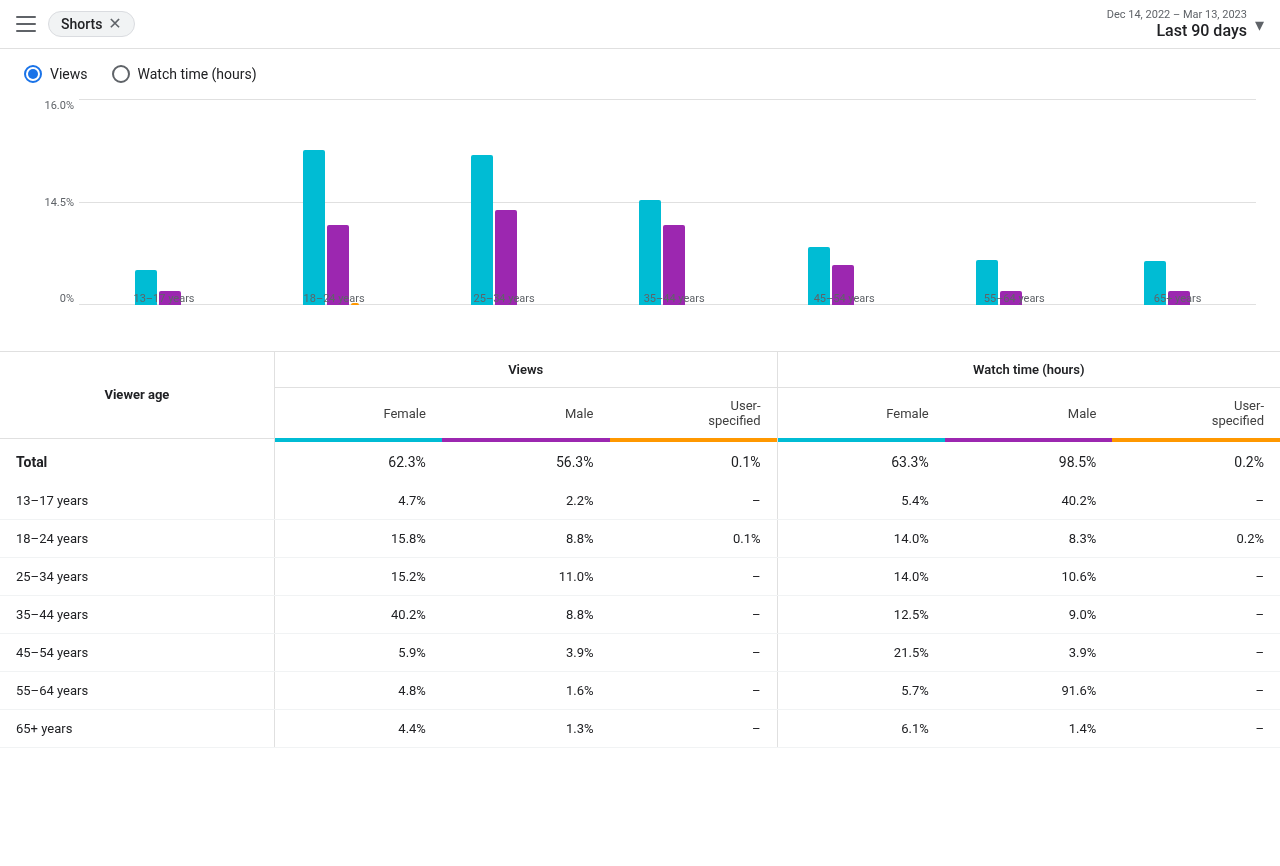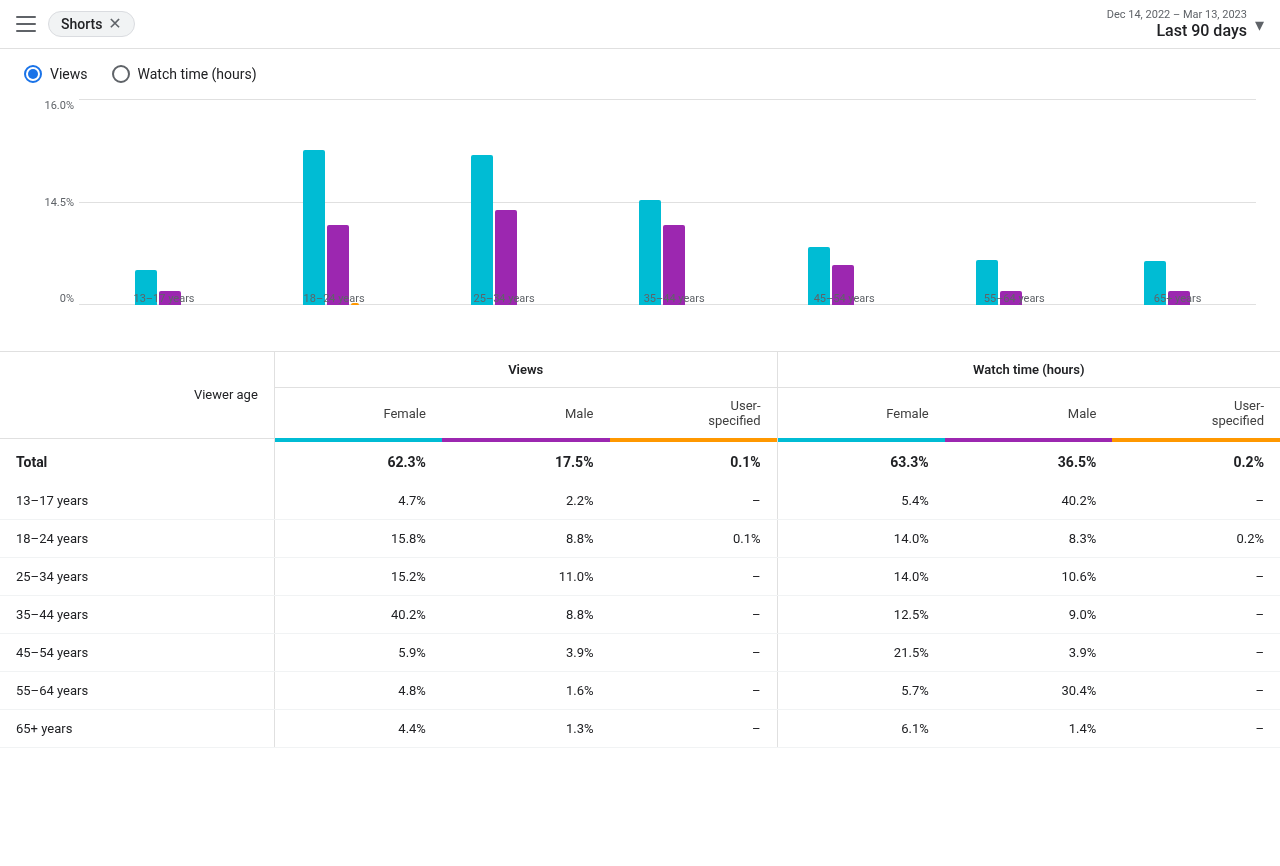--- a/index.html
+++ b/index.html
@@ -218,34 +218,34 @@
       font-size: 13px;
       border-bottom: 1px solid #e0e0e0;
     }
     .col-sub-header {
       font-weight: 400;
       color: #404040;
       font-size: 13px;
       border-bottom: none;
     }
     .viewer-age-header {
-      font-weight: 400;
+      font-weight: 700;
       color: #202124;
       font-size: 13px;
-      text-align: right;
+      text-align: center;
     }
     .color-bar-row td {
       padding: 0;
       height: 4px;
     }
     .color-bar-female { background: #00bcd4; height: 4px; }
     .color-bar-male { background: #9c27b0; height: 4px; }
     .color-bar-user { background: #ff9800; height: 4px; }
     .total-row td {
-      font-weight: 700;
+      font-weight: 400;
       font-size: 14px;
       padding: 12px 16px;
     }
     .total-row td:first-child { font-weight: 700; }
     .data-row td {
       color: #202124;
       border-bottom: 1px solid #f1f3f4;
       padding: 11px 16px;
     }
     .data-row td:first-child {
@@ -402,24 +402,24 @@
           </td>
         <td>
             <div class="color-bar-user"></div>
           </td>
       </tr>
     </thead>
     <tbody id="table-body">
     <tr class="total-row">
           <td style="border-right: 1px solid rgb(224, 224, 224); text-align: left;">Total</td>
           <td>62.3%</td>
-          <td>17.5%</td>
+          <td>56.3%</td>
           <td style="border-right: 1px solid rgb(224, 224, 224);">0.1%</td>
           <td>63.3%</td>
-          <td>36.5%</td>
+          <td>98.5%</td>
           <td>0.2%</td>
         </tr>
         <tr class="data-row">
           <td style="border-right: 1px solid rgb(224, 224, 224); text-align: left;">13–17 years</td>
           <td>4.7%</td>
           <td>2.2%</td>
           <td class="dash" style="border-right: 1px solid rgb(224, 224, 224);">–</td>
           <td>5.4%</td>
           <td>40.2%</td>
           <td class="dash">–</td>
@@ -459,21 +459,21 @@
           <td>21.5%</td>
           <td>3.9%</td>
           <td class="dash">–</td>
         </tr>
         <tr class="data-row">
           <td style="border-right: 1px solid rgb(224, 224, 224); text-align: left;">55–64 years</td>
           <td>4.8%</td>
           <td>1.6%</td>
           <td class="dash" style="border-right: 1px solid rgb(224, 224, 224);">–</td>
           <td>5.7%</td>
-          <td>30.4%</td>
+          <td>91.6%</td>
           <td class="dash">–</td>
         </tr>
         <tr class="data-row">
           <td style="border-right: 1px solid rgb(224, 224, 224); text-align: left;">65+ years</td>
           <td>4.4%</td>
           <td>1.3%</td>
           <td class="dash" style="border-right: 1px solid rgb(224, 224, 224);">–</td>
           <td>6.1%</td>
           <td>1.4%</td>
           <td class="dash">–</td>

